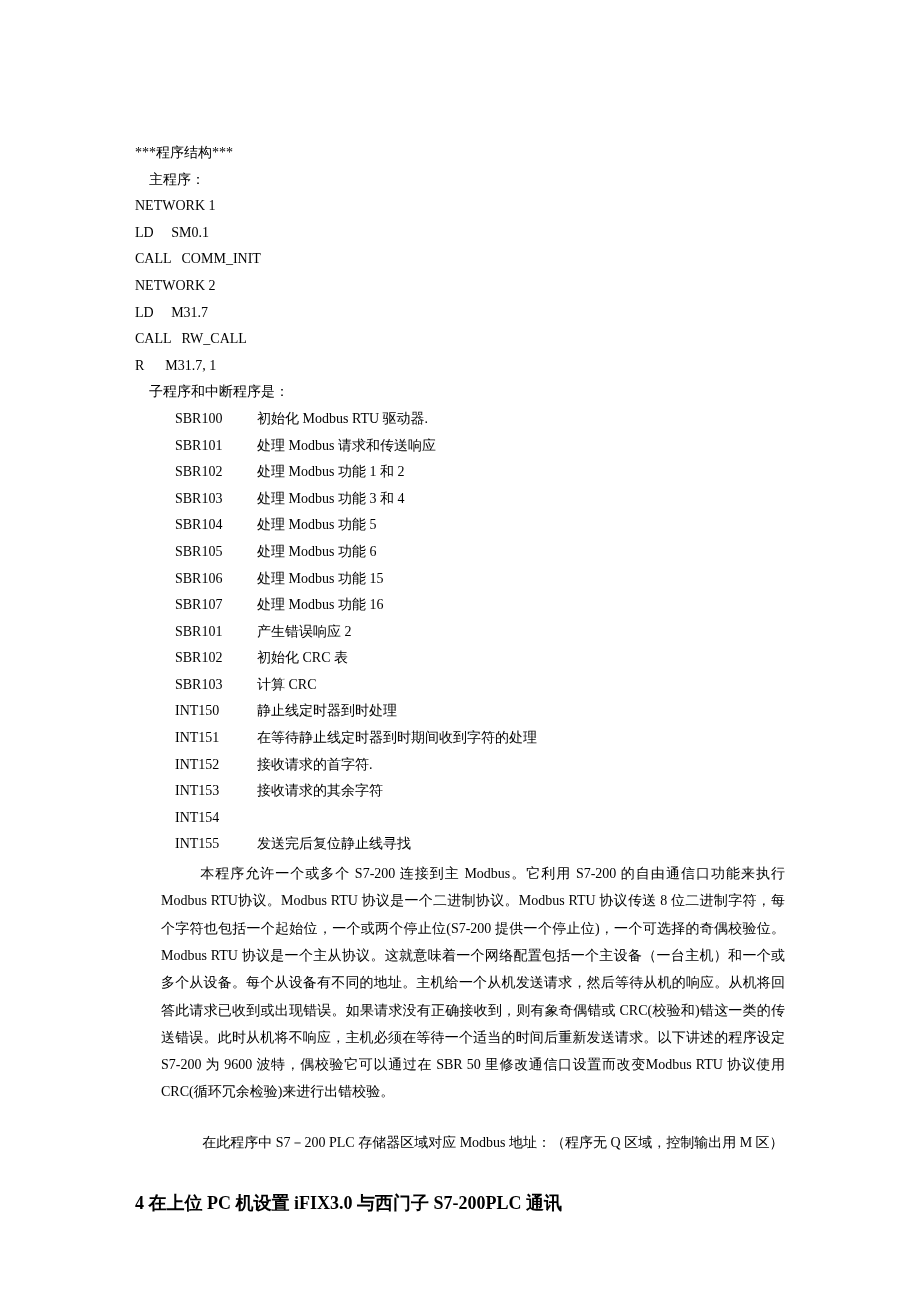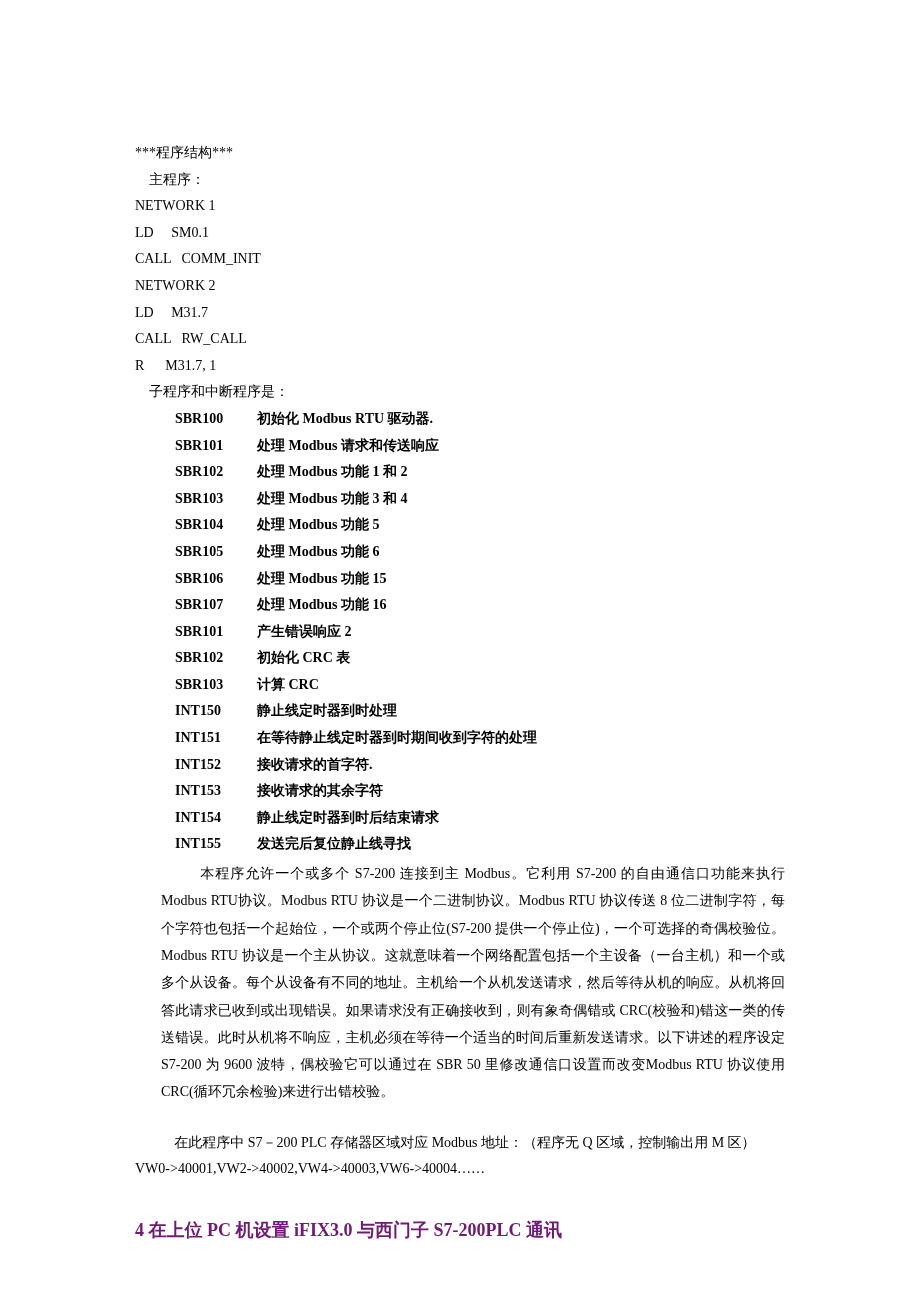--- a/index.html
+++ b/index.html
@@ -16,43 +16,43 @@
       width: 920px;
       padding: 140px 135px 60px 135px;
     }
     .code-line {
       white-space: pre;
       font-family: "Times New Roman", "SimSun", serif;
     }
     .sbr-line {
       padding-left: 40px;
       display: flex;
-      font-weight: bold;
     }
     .sbr-code {
       display: inline-block;
       width: 82px;
     }
     .para {
       text-align: justify;
       margin-top: 2px;
       line-height: 1.95;
     }
     .para-first {
       text-indent: 2.8em;
       margin-left: 26px;
     }
     .addr-block {
       margin-top: 24px;
+      margin-left: 28px;
     }
     .addr-head {
       text-indent: 2.8em;
     }
     .heading {
-      color: #701a75;
+      color: #000000;
       font-size: 18px;
       font-weight: bold;
       margin-top: 30px;
       font-family: "SimSun", "宋体", serif;
     }
     .heading .ifix {
       font-family: "Times New Roman", serif;
     }
   </style>
 </head>
@@ -126,30 +126,28 @@
 <div class="sbr-line">
     <span class="sbr-code">INT152</span>
     <span>接收请求的首字符.</span>
   </div>
 <div class="sbr-line">
     <span class="sbr-code">INT153</span>
     <span>接收请求的其余字符</span>
   </div>
 <div class="sbr-line">
     <span class="sbr-code">INT154</span>
-    <span>静止线定时器到时后结束请求</span>
   </div>
 <div class="sbr-line">
     <span class="sbr-code">INT155</span>
     <span>发送完后复位静止线寻找</span>
   </div>
 
 <div class="para para-first">本程序允许一个或多个 S7-200 连接到主 Modbus。它利用 S7-200 的自由通信口功能来执行 Modbus RTU协议。Modbus RTU 协议是一个二进制协议。Modbus RTU 协议传送 8 位二进制字符，每个字符也包括一个起始位，一个或两个停止位(S7-200 提供一个停止位)，一个可选择的奇偶校验位。Modbus RTU 协议是一个主从协议。这就意味着一个网络配置包括一个主设备（一台主机）和一个或多个从设备。每个从设备有不同的地址。主机给一个从机发送请求，然后等待从机的响应。从机将回答此请求已收到或出现错误。如果请求没有正确接收到，则有象奇偶错或 CRC(校验和)错这一类的传送错误。此时从机将不响应，主机必须在等待一个适当的时间后重新发送请求。以下讲述的程序设定 S7-200 为 9600 波特，偶校验它可以通过在 SBR 50 里修改通信口设置而改变Modbus RTU 协议使用 CRC(循环冗余检验)来进行出错校验。</div>
 
 <div class="addr-block">
   <div class="addr-head">在此程序中 S7－200 PLC 存储器区域对应 Modbus 地址：（程序无 Q 区域，控制输出用 M 区）</div>
-  <div>VW0-&gt;40001,VW2-&gt;40002,VW4-&gt;40003,VW6-&gt;40004……</div>
 </div>
 
 <div class="heading">
   <span>4</span>
   <span>在上位 PC 机设置 </span><span class="ifix">iFIX3.0</span><span> 与西门子 S7-200PLC 通讯</span>
 </div>
 
 </body></html>

